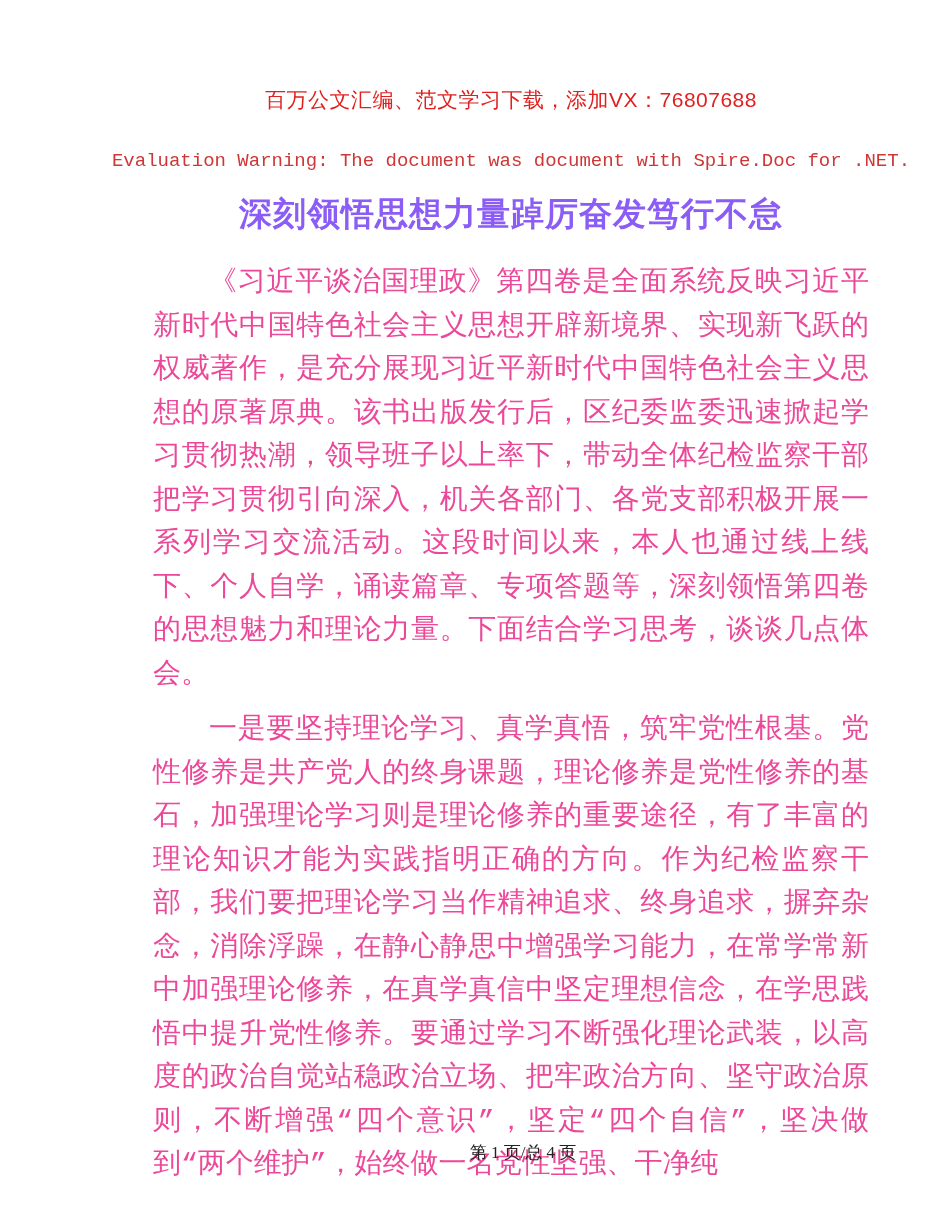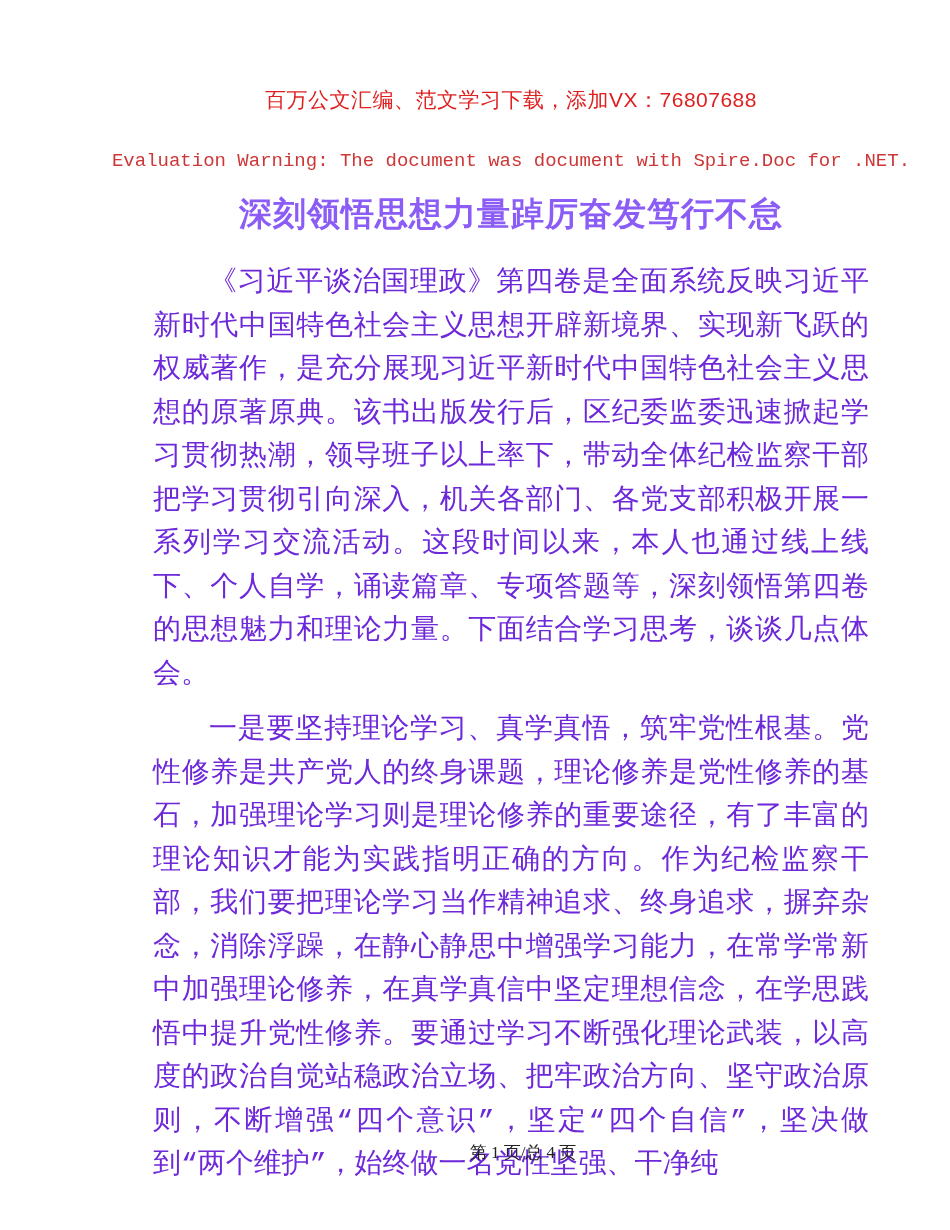--- a/index.html
+++ b/index.html
@@ -58,21 +58,21 @@
 
   .body-area {
     margin: 0 105px;
   }
 
   .body-para {
     font-size: 28px;
     line-height: 43.5px;
     text-align: justify;
     text-indent: 2em;
-    color: #6d28d9;
+    color: #ec4899;
     font-weight: 400;
     font-family: "Liberation Sans", sans-serif;
   }
 
   .body-para.first {
     margin-top: 24px;
   }
 
   .body-para.second {
     margin-top: 14px;

